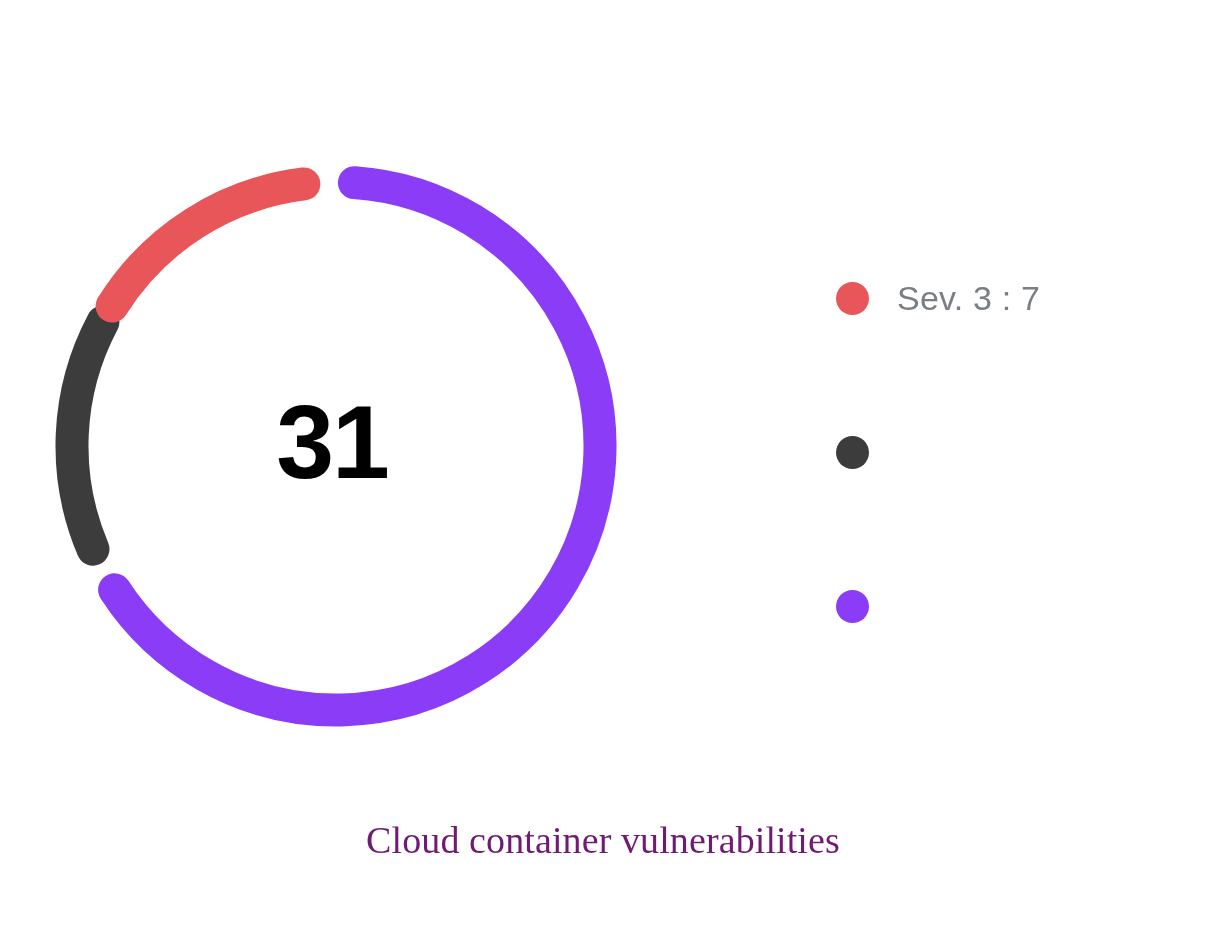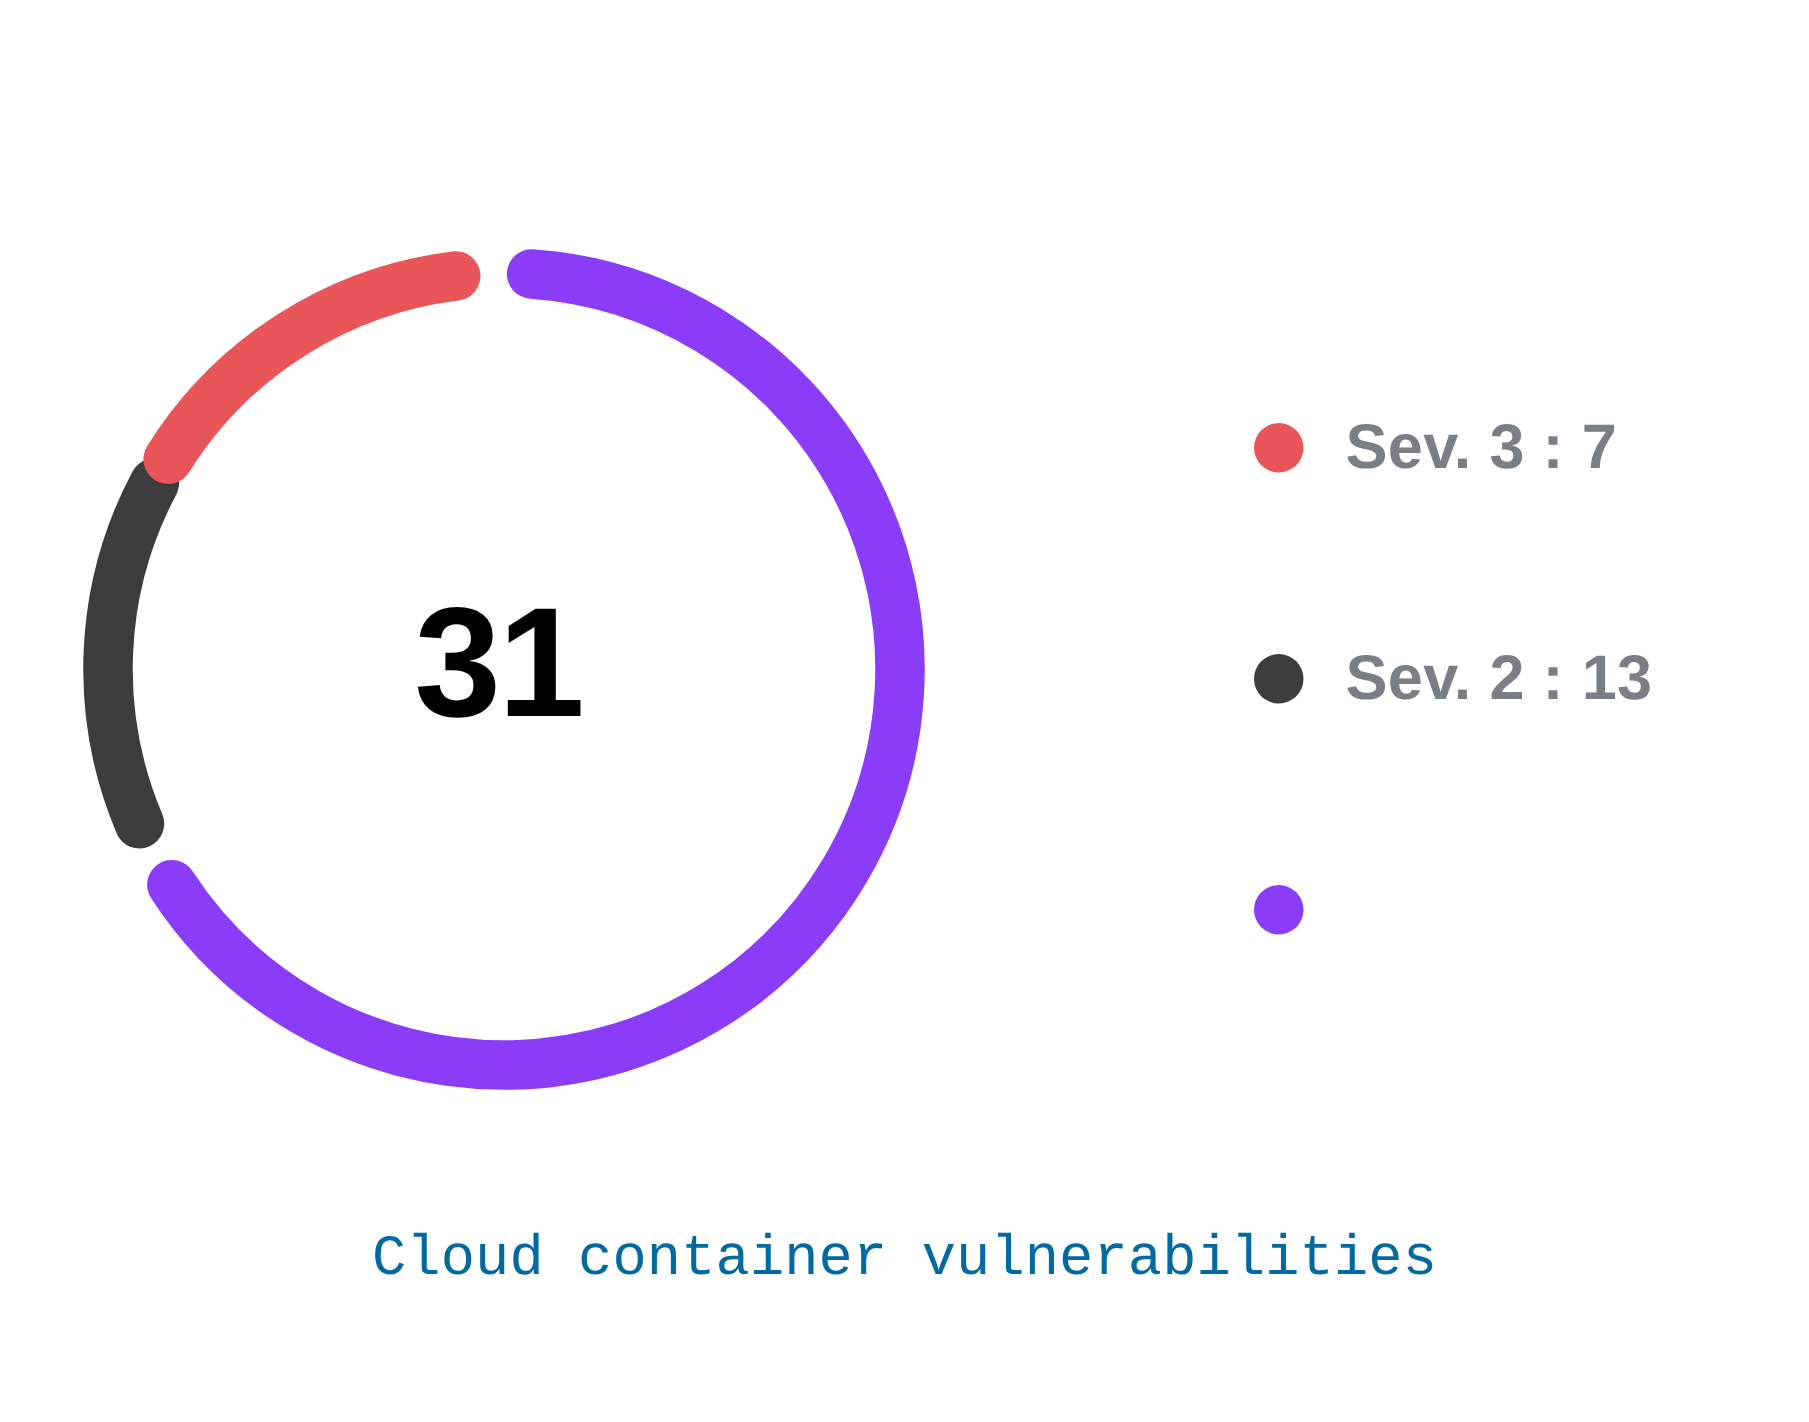--- a/index.html
+++ b/index.html
@@ -73,38 +73,38 @@
   .legend-row:last-child { margin-bottom: 0; }
   .legend-swatch {
     width: 33px;
     height: 33px;
     border-radius: 50%;
     flex: 0 0 auto;
   }
   .legend-label {
     margin-left: 28px;
     font-family: "Liberation Sans", sans-serif;
-    font-size: 42px;
-    font-weight: 700;
+    font-size: 34px;
+    font-weight: 400;
     color: #7a7f85;
     white-space: nowrap;
     letter-spacing: 0.2px;
   }
 
   
   #chart-title {
     position: absolute;
     left: 0px;
     top: 818px;
     width: 1206px;
     text-align: center;
-    font-family: Liberation Mono, monospace;
+    font-family: Liberation Serif, serif;
     font-size: 38px;
     font-weight: 400;
-    color: #0369a1;
+    color: #701a75;
     letter-spacing: 0.1px;
   }
 </style>
 </head>
 <body>
 
 <div id="widget">
 
   <div id="donut-area">
 
@@ -124,21 +124,20 @@
 
   <div id="legend">
 
     <div class="legend-row">
       <span class="legend-swatch" style="background: rgb(233, 86, 90);"></span>
       <span class="legend-label">Sev. 3 : 7</span>
     </div>
 
     <div class="legend-row">
       <span class="legend-swatch" style="background: rgb(60, 60, 60);"></span>
-      <span class="legend-label">Sev. 2 : 13</span>
     </div>
 
     <div class="legend-row">
       <span class="legend-swatch" style="background: rgb(139, 60, 247);"></span>
     </div>
 
   </div>
 
   <div id="chart-title">Cloud container vulnerabilities</div>
 

